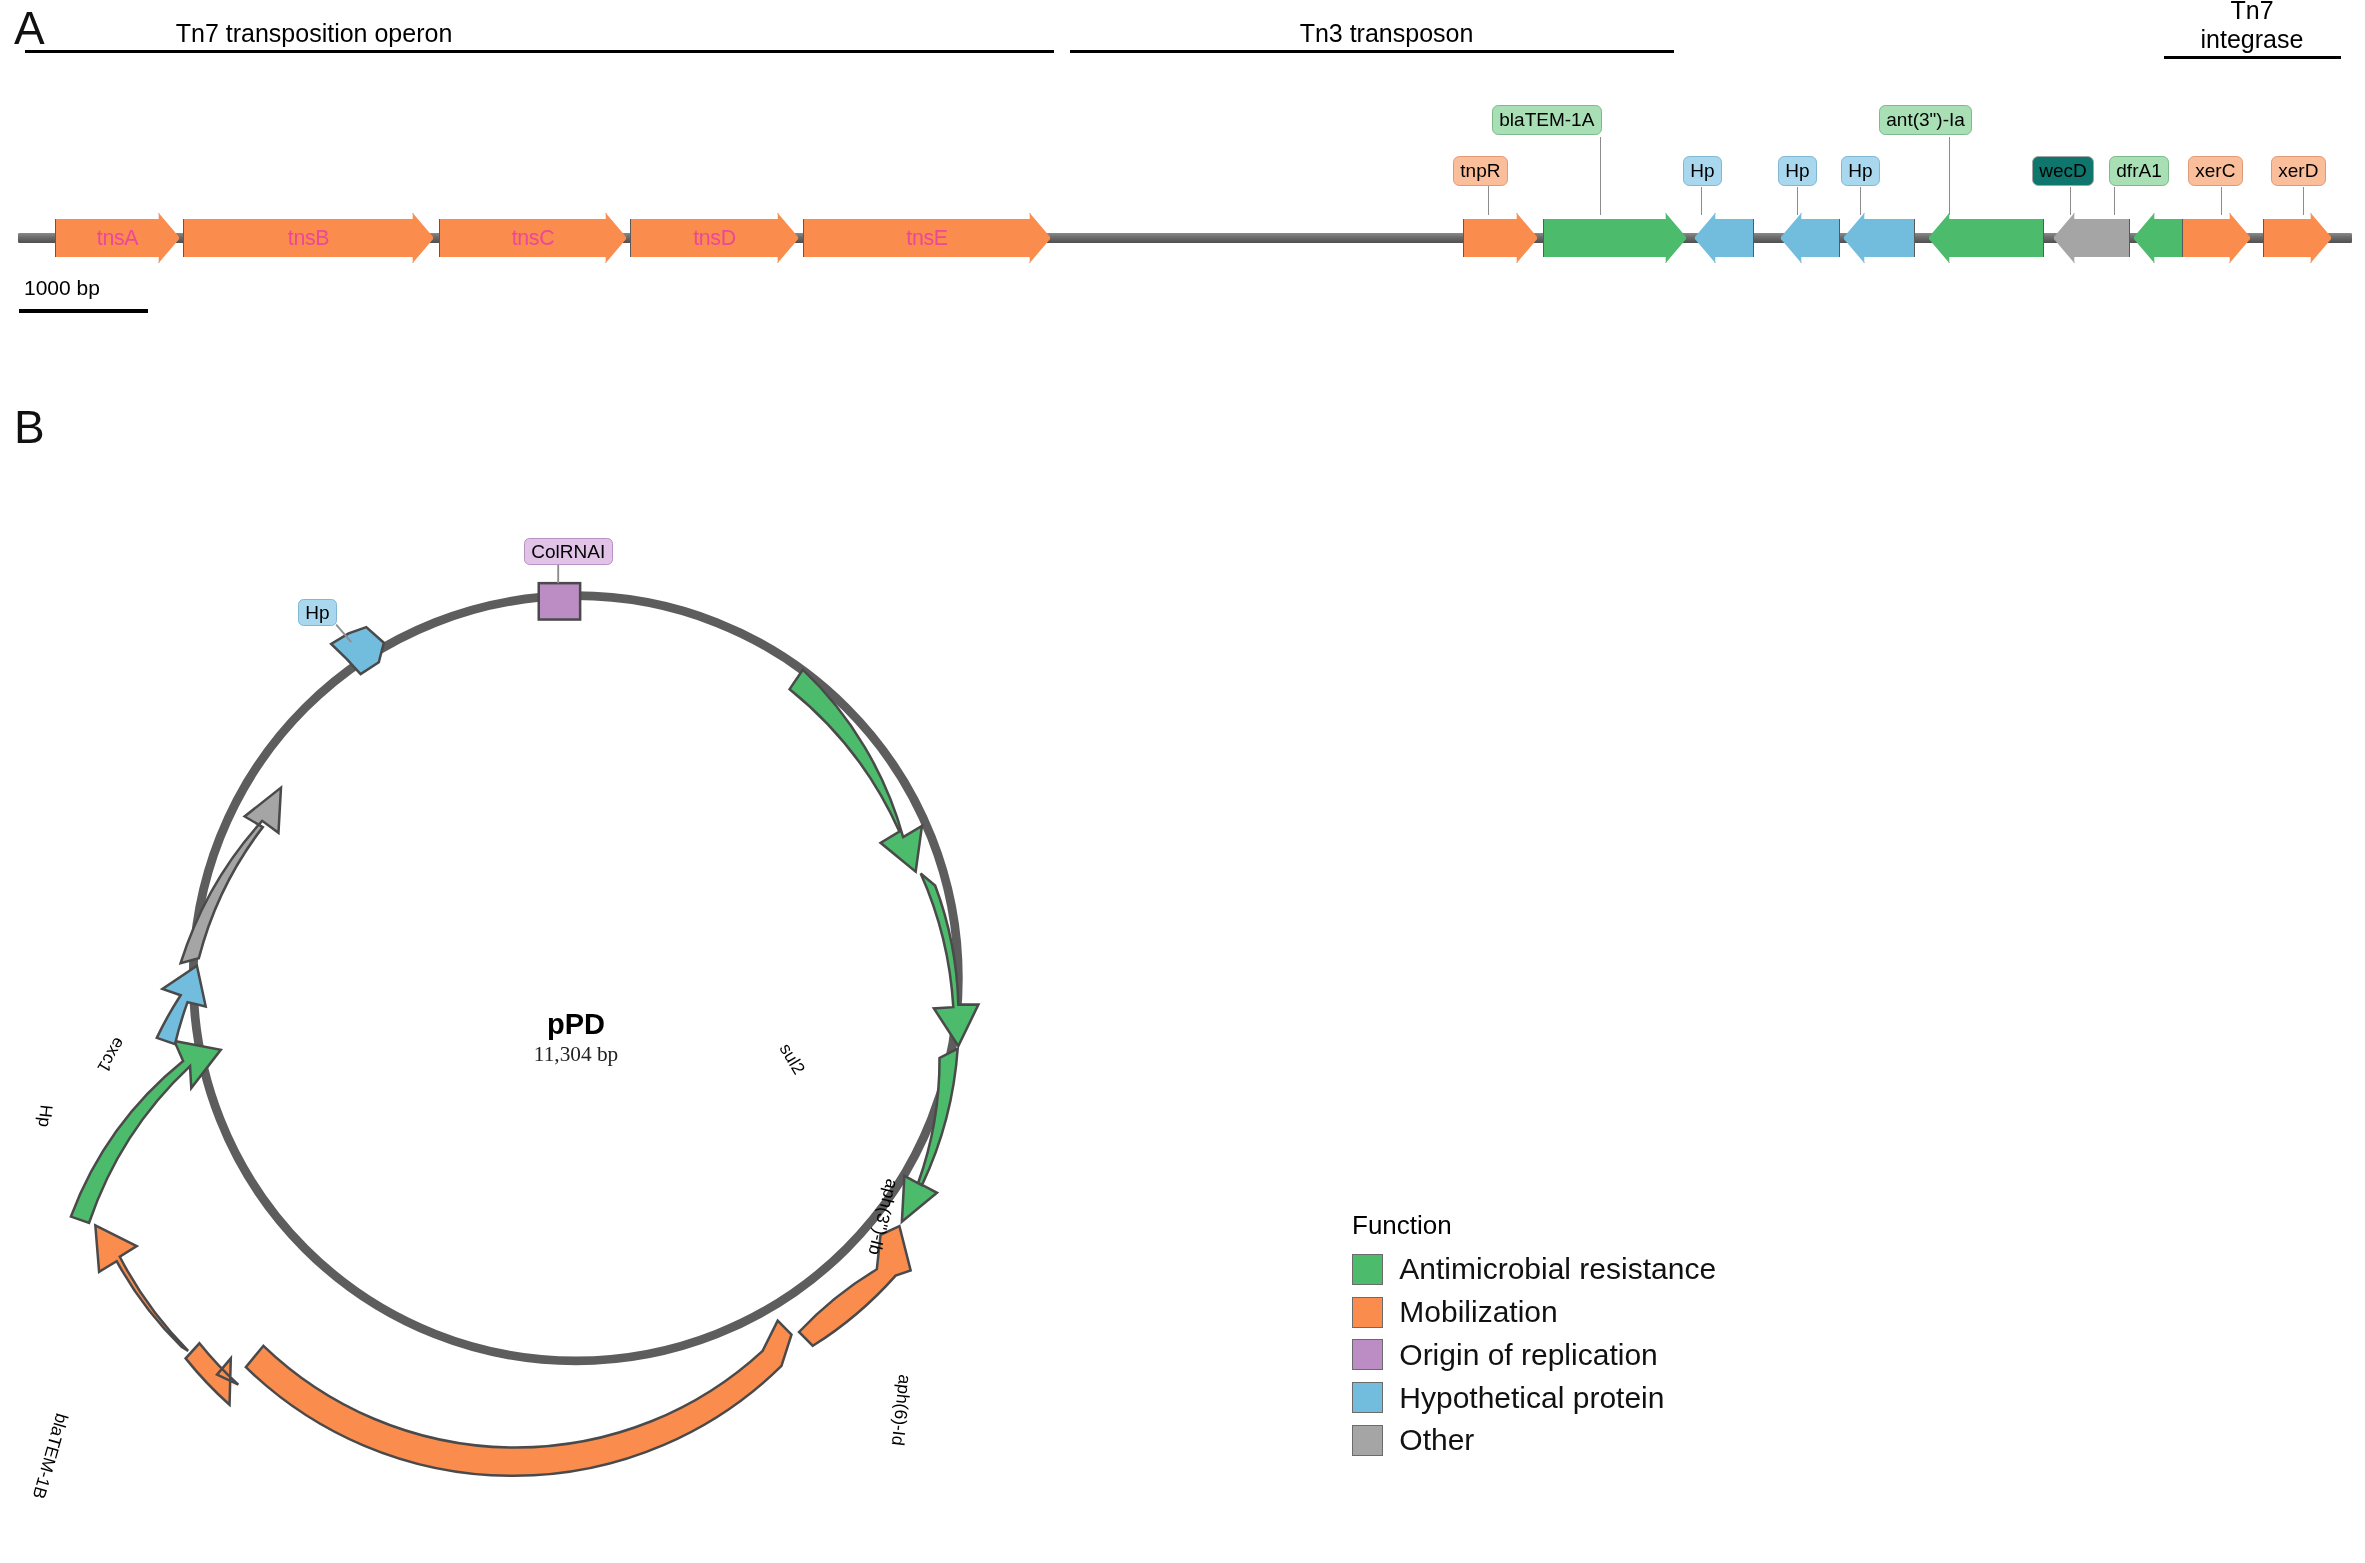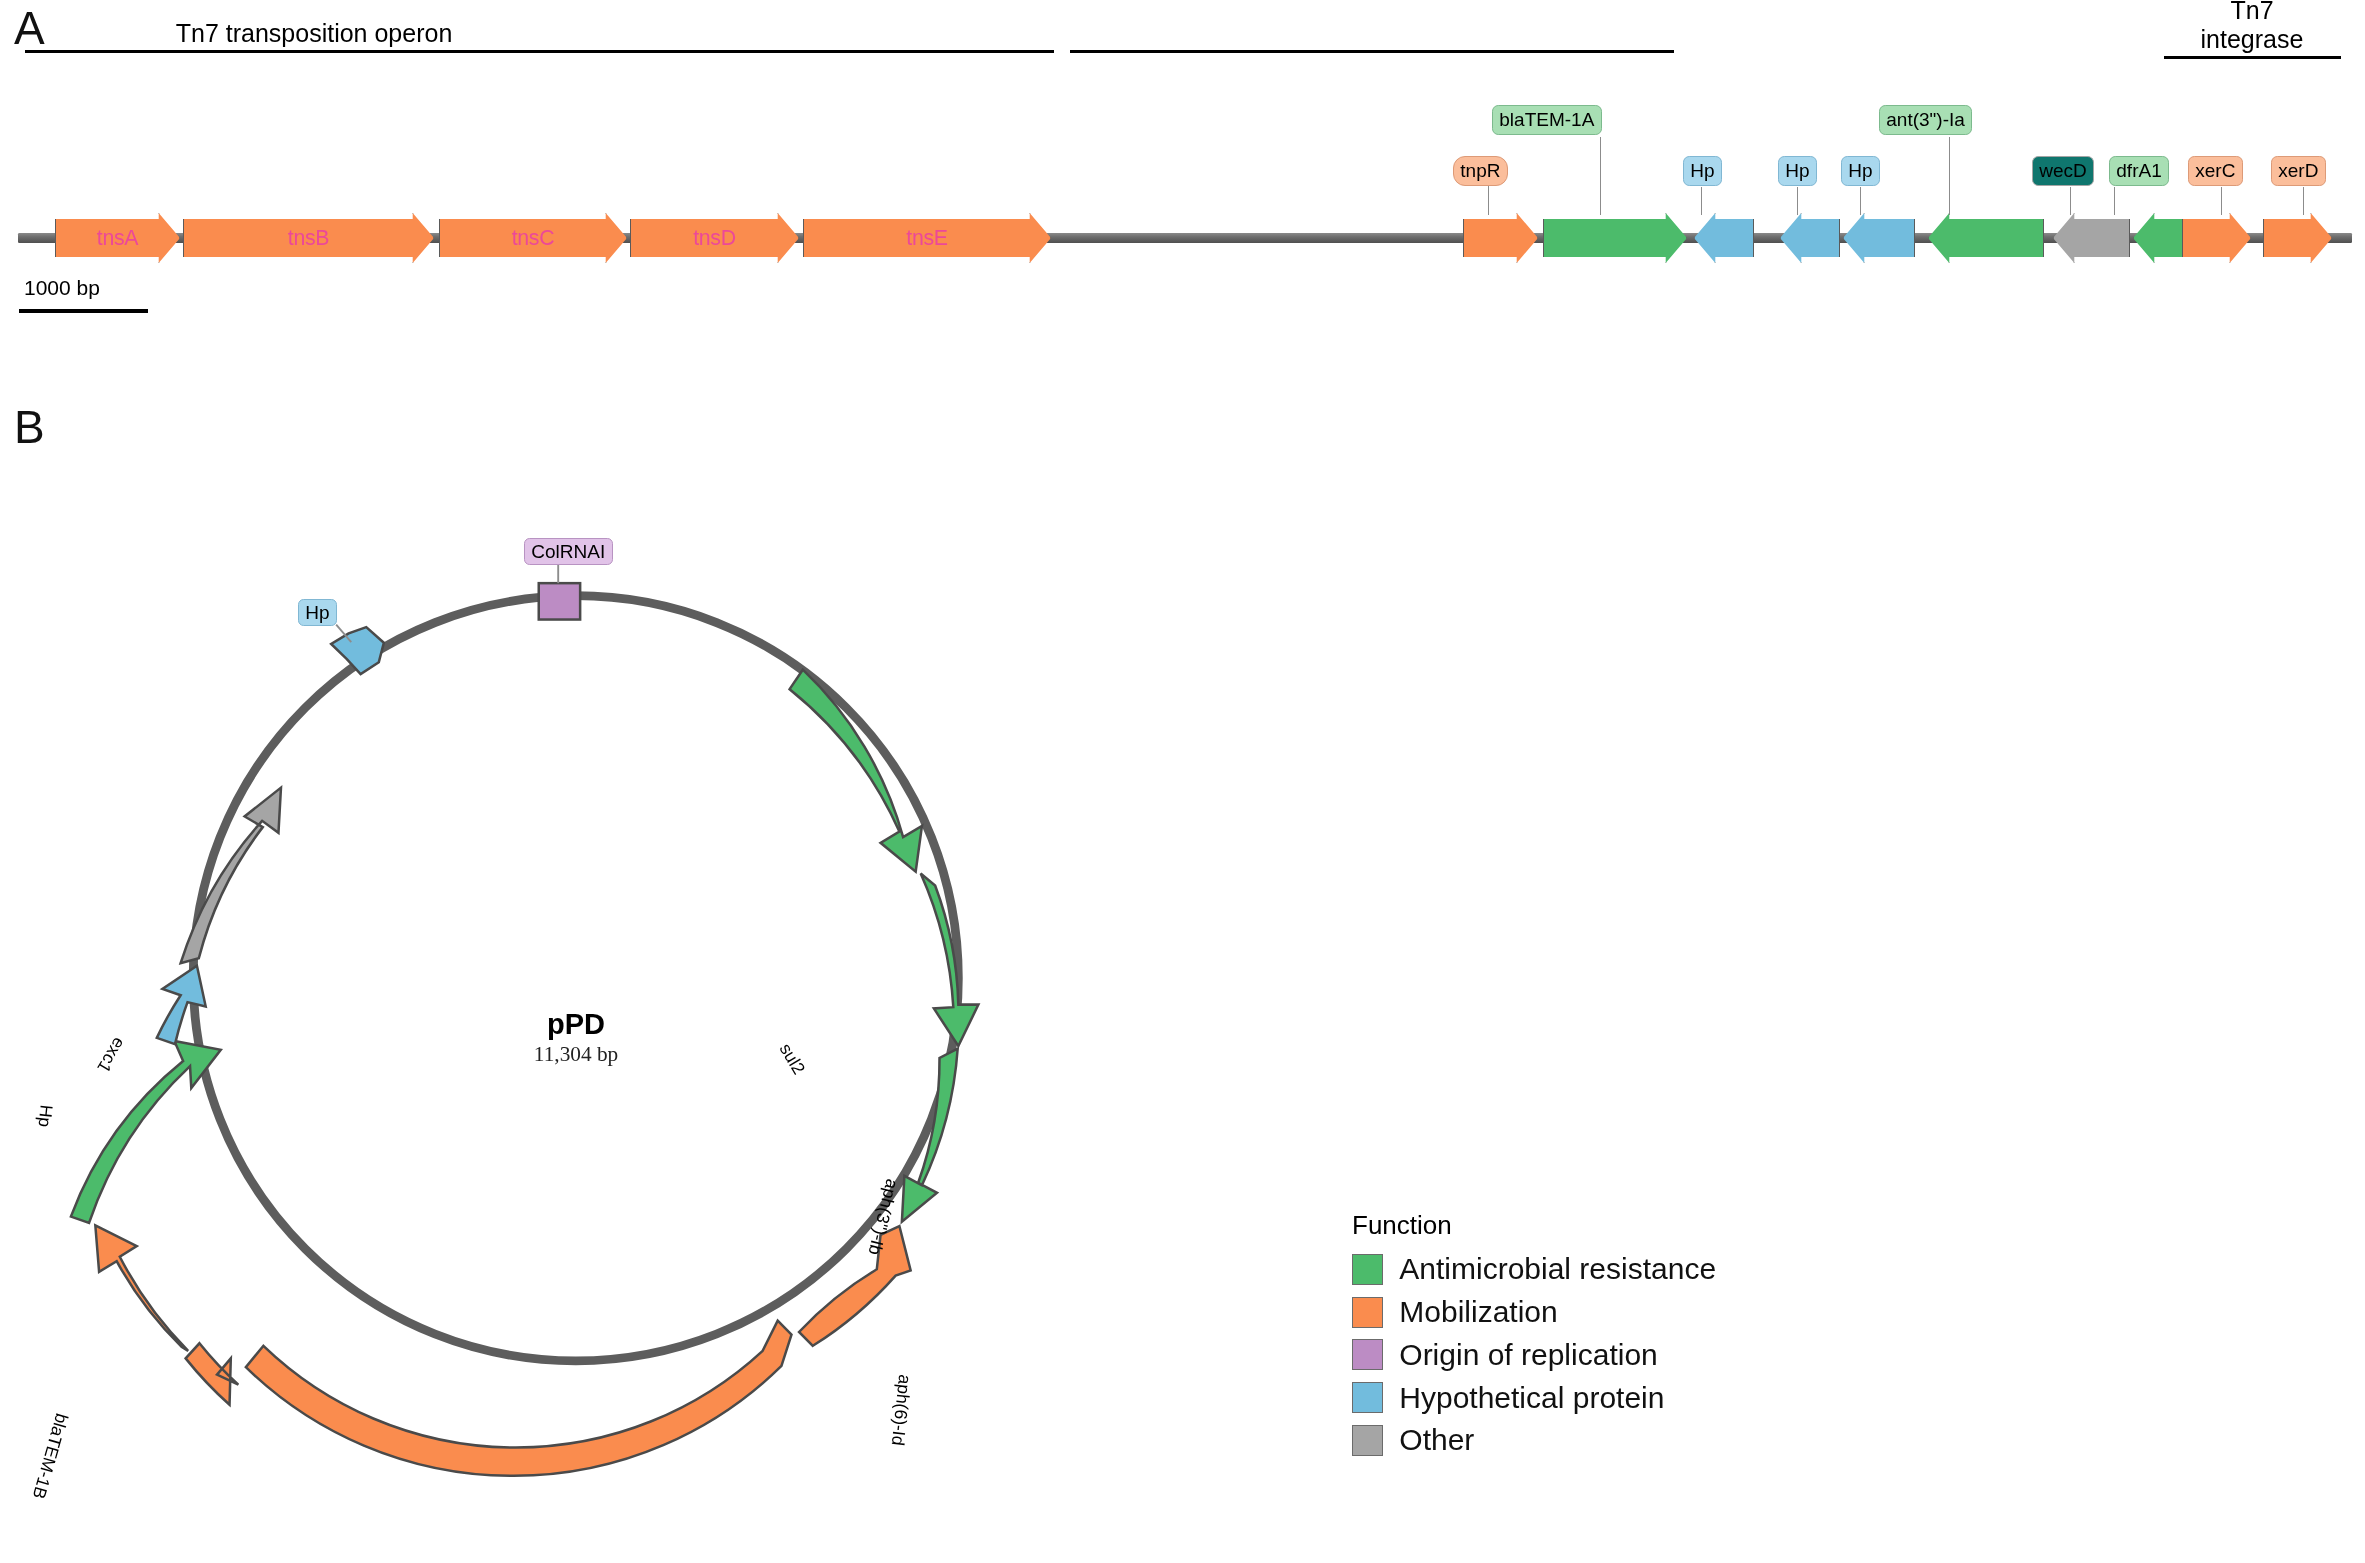--- a/index.html
+++ b/index.html
@@ -71,20 +71,21 @@
 </head>
 <body>
 
 <div id="panelA">
 
   <div class="panel-letter" id="panelA-letter">A</div>
 
   <div class="bracket-label" style="left:157px;top:19px;width:314px;">Tn7 transposition operon</div>
   <div class="bracket" style="left:25px;top:50px;width:1029px;"></div>
 
+  <div class="bracket-label" style="left:1104px;top:19px;width:565px;">Tn3 transposon</div>
   <div class="bracket" style="left:1070px;top:50px;width:604px;"></div>
 
   <div class="bracket-label" style="left:2158px;top:-3.8px;width:188px;">Tn7</div>
   <div class="bracket-label" style="left:2158px;top:25px;width:188px;">integrase</div>
   <div class="bracket" style="left:2164px;top:56px;width:177px;height:2.5px;"></div>
 
   <div id="backbone"></div>
 
   <div class="gene fwd" style="left:55px;width:125px;">
     <div class="body c-mob"></div>
@@ -104,21 +105,21 @@
   </div>
   <div class="gene fwd" style="left:803px;width:248px;">
     <div class="body c-mob"></div>
     <div class="lbl">tnsE</div>
   </div>
 
   <div class="gene fwd" style="left:1463px;width:75px;">
     <div class="body c-mob"></div>
   </div>
   <div class="leader" style="left:1488px;top:186px;height:29px;"></div>
-  <div class="callout mob" style="left:1453px;top:156px;border-radius:12px;">tnpR</div>
+  <div class="callout mob" style="left:1453px;top:156px;">tnpR</div>
 
   <div class="gene fwd" style="left:1543px;width:144px;">
     <div class="body c-amr"></div>
   </div>
   <div class="leader" style="left:1600px;top:137px;height:78px;"></div>
   <div class="callout amr" style="left:1492px;top:105px;">blaTEM-1A</div>
 
   <div class="gene rev" style="left:1694px;width:60px;">
     <div class="body c-hp"></div>
   </div>

